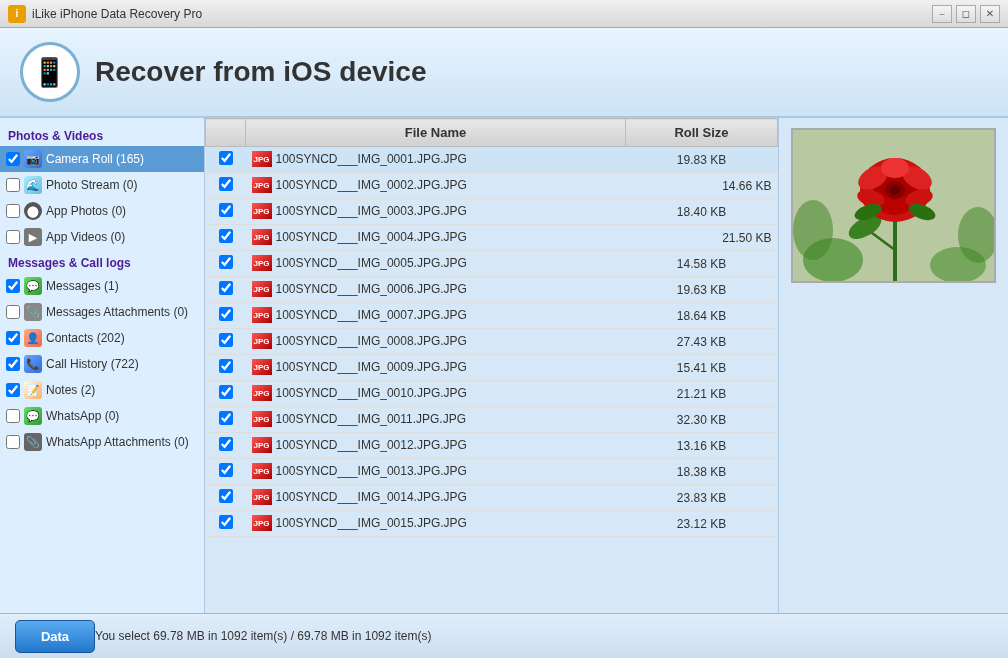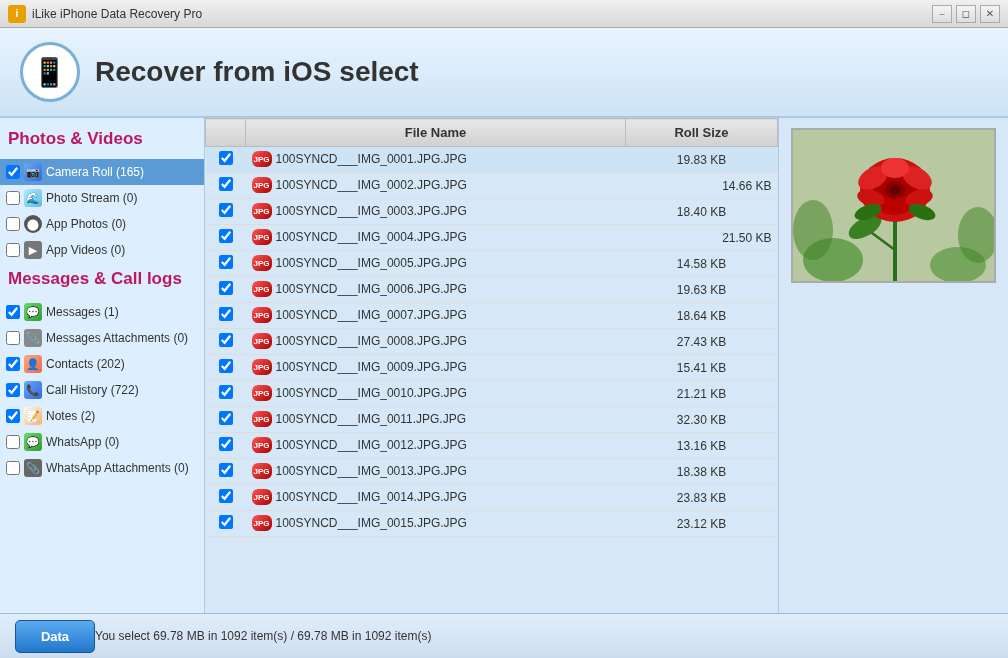--- a/index.html
+++ b/index.html
@@ -30,21 +30,21 @@
       border-bottom: 2px solid #aac8e8;
     }
     .header-icon { width: 60px; height: 60px; border: 3px solid #7ab0d4; border-radius: 50%; display: flex; align-items: center; justify-content: center; margin-right: 15px; background: white; }
     .header-title { font-size: 28px; font-weight: bold; color: #333; }
 
     
     .main { display: flex; height: calc(658px - 28px - 90px - 45px); }
 
     
     .sidebar { width: 205px; background: #ddeeff; border-right: 1px solid #b0c8e0; overflow-y: auto; padding: 5px 0; flex-shrink: 0; }
-    .sidebar-section-header { font-weight: bold; font-size: 17px; color: #be185d; padding: 6px 8px 10px 8px; }
+    .sidebar-section-header { font-weight: bold; font-size: 12px; color: #4c1d95; padding: 6px 8px 3px 8px; }
     .sidebar-item { display: flex; align-items: center; padding: 4px 6px; cursor: pointer; font-size: 12px; color: #333; }
     .sidebar-item.selected { background: #5b9bd5; color: white; }
     .sidebar-item input[type=checkbox] { margin-right: 4px; width: 14px; height: 14px; flex-shrink: 0; }
     .sidebar-item-icon { width: 18px; height: 18px; border-radius: 3px; margin-right: 4px; display: flex; align-items: center; justify-content: center; font-size: 11px; flex-shrink: 0; }
     .icon-camera { background: linear-gradient(135deg, #6af, #36d); color: white; }
     .icon-photo { background: linear-gradient(135deg, #aef, #6bd); color: #555; }
     .icon-appphotos { background: #555; color: white; border-radius: 50%; }
     .icon-appvideos { background: #777; color: white; }
     .icon-messages { background: linear-gradient(135deg, #6d6, #393); color: white; }
     .icon-msgattach { background: #888; color: white; }
@@ -61,21 +61,21 @@
     .file-table thead th { background: linear-gradient(to bottom, #e8e8e8, #d0d0d0); border: 1px solid #bbb; padding: 6px 10px; font-size: 13px; font-weight: bold; color: #333; position: sticky; top: 0; }
     .file-table thead th:first-child { width: 40px; }
     .file-table thead th:nth-child(2) { width: 380px; text-align: center; }
     .file-table thead th:nth-child(3) { text-align: center; }
     .file-table tbody tr { border-bottom: 1px solid #ddd; }
     .file-table tbody tr.row-selected { background: #cde4f7; }
     .file-table td { padding: 4px 6px; font-size: 12px; color: #333; vertical-align: middle; }
     .file-table td:first-child { text-align: center; }
     .file-table td:nth-child(2) { display: flex; align-items: center; gap: 4px; }
     .file-table td:nth-child(3) { text-align: center; }
-    .file-icon { width: 20px; height: 16px; background: linear-gradient(135deg, #f55, #a00); border-radius: 6px; display: inline-flex; align-items: center; justify-content: center; font-size: 8px; color: white; font-weight: bold; flex-shrink: 0; }
+    .file-icon { width: 20px; height: 16px; background: linear-gradient(135deg, #f55, #a00); border-radius: 0; display: inline-flex; align-items: center; justify-content: center; font-size: 8px; color: white; font-weight: bold; flex-shrink: 0; }
     .row-checkbox { width: 14px; height: 14px; }
 
     
     .preview-panel { width: 230px; background: #d6e8f7; border-left: 1px solid #b0c8e0; display: flex; align-items: flex-start; justify-content: center; padding-top: 10px; }
 
     
     .rose-container { width: 205px; height: 155px; border: 2px solid #aaa; overflow: hidden; background: #c8d8b0; }
 
     
     .file-area-wrapper { display: flex; flex: 1; overflow: hidden; }
@@ -124,21 +124,21 @@
     <div class="titlebar-btn">⎯</div>
     <div class="titlebar-btn">◻</div>
     <div class="titlebar-btn">✕</div>
   </div>
 </div>
 
 <div class="header">
   <div class="header-icon">
     <span style="font-size:28px;">📱</span>
   </div>
-  <h1 class="header-title">Recover from iOS select</h1>
+  <h1 class="header-title">Recover from iOS device</h1>
 </div>
 
 <div class="main">
 
   <div class="sidebar">
     <div class="sidebar-section-header">Photos &amp; Videos</div>
 
     <div class="sidebar-item selected">
       <input type="checkbox" class="row-checkbox" checked="" style="">
       <div class="sidebar-item-icon icon-camera">📷</div>

